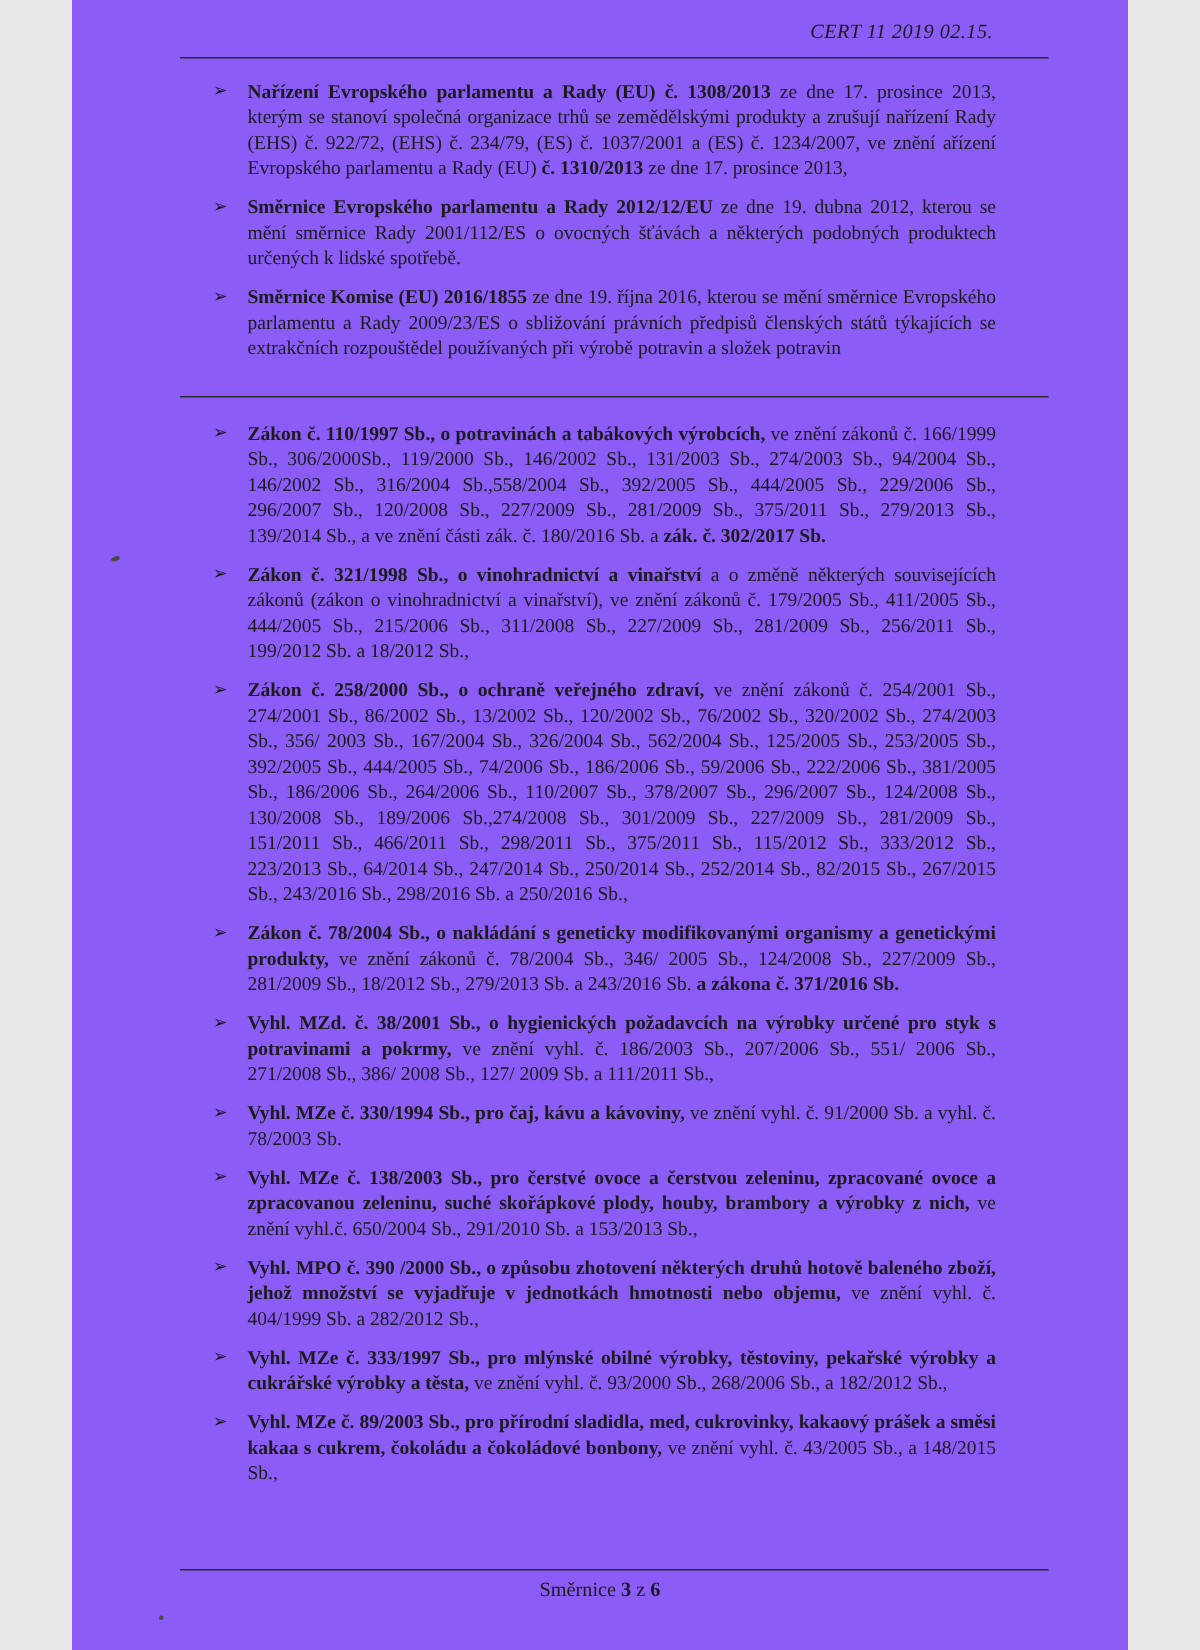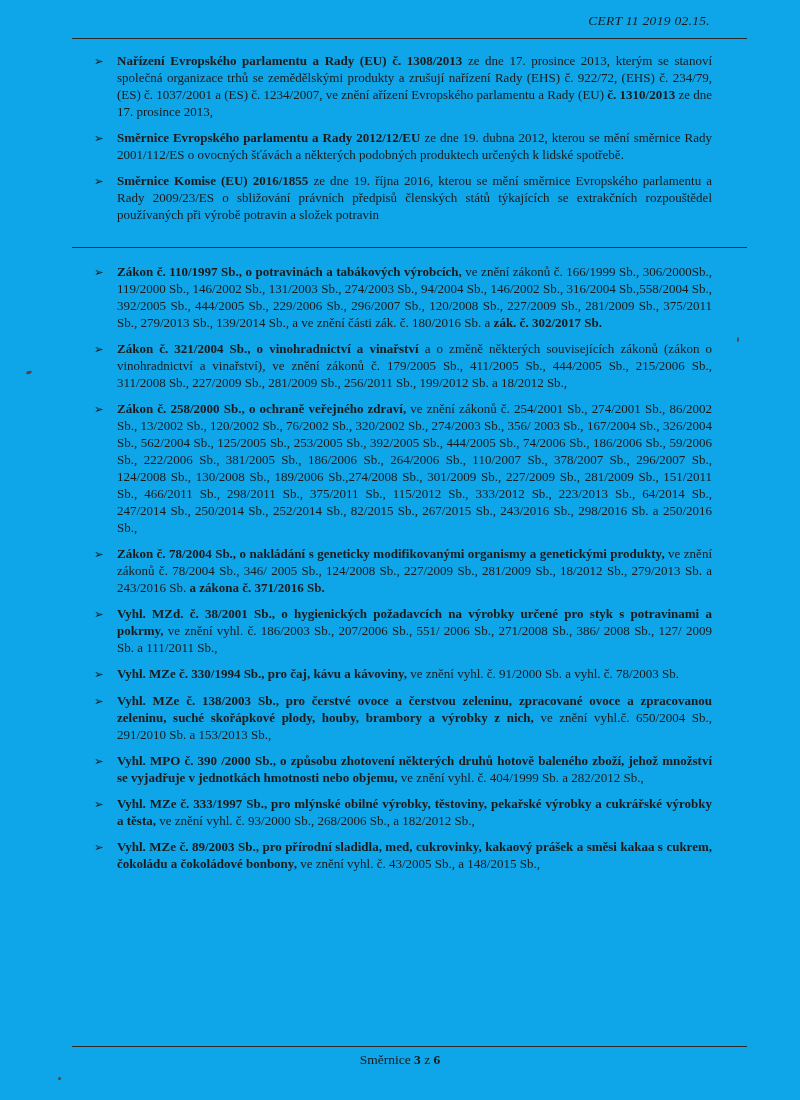--- a/index.html
+++ b/index.html
@@ -1,21 +1,21 @@
 <!DOCTYPE html>
 <html><head>
 <meta charset="utf-8">
 <style>
   html, body { margin: 0; padding: 0; background: #e8e8e8; }
   .page {
     position: relative;
-    width: 800px;
+    width: 704px;
     height: 1100px;
     margin: 0 auto;
-    background: #0ea5e9;
+    background: #8b5cf6;
     color: #1b1b1b;
     font-family: "Liberation Serif", "DejaVu Serif", serif;
     display: flex;
     flex-direction: column;
     overflow: hidden;
     box-sizing: border-box;
   }
   .header {
     margin: 13px 90px 9px 0;
     text-align: right;
@@ -78,21 +78,21 @@
 
   <hr class="rule rule-mid">
 
   <div class="list">
       <div class="item">
         <span class="bullet">➢</span>
         <div class="item-text"><b>Zákon č. 110/1997 Sb., o potravinách a tabákových výrobcích,</b><span> ve znění zákonů č. 166/1999 Sb., 306/2000Sb., 119/2000 Sb., 146/2002 Sb., 131/2003 Sb., 274/2003 Sb., 94/2004 Sb., 146/2002 Sb., 316/2004 Sb.,558/2004 Sb., 392/2005 Sb., 444/2005 Sb., 229/2006 Sb., 296/2007 Sb., 120/2008 Sb., 227/2009 Sb., 281/2009 Sb., 375/2011 Sb., 279/2013 Sb., 139/2014 Sb., a ve znění části zák. č. 180/2016 Sb. a </span><b>zák. č. 302/2017 Sb.</b></div>
       </div>
       <div class="item">
         <span class="bullet">➢</span>
-        <div class="item-text"><b>Zákon č. 321/2004 Sb., o vinohradnictví a vinařství</b><span> a o změně některých souvisejících zákonů (zákon o vinohradnictví a vinařství), ve znění zákonů č. 179/2005 Sb., 411/2005 Sb., 444/2005 Sb., 215/2006 Sb., 311/2008 Sb., 227/2009 Sb., 281/2009 Sb., 256/2011 Sb., 199/2012 Sb. a 18/2012 Sb.,</span></div>
+        <div class="item-text"><b>Zákon č. 321/1998 Sb., o vinohradnictví a vinařství</b><span> a o změně některých souvisejících zákonů (zákon o vinohradnictví a vinařství), ve znění zákonů č. 179/2005 Sb., 411/2005 Sb., 444/2005 Sb., 215/2006 Sb., 311/2008 Sb., 227/2009 Sb., 281/2009 Sb., 256/2011 Sb., 199/2012 Sb. a 18/2012 Sb.,</span></div>
       </div>
       <div class="item">
         <span class="bullet">➢</span>
         <div class="item-text"><b>Zákon č. 258/2000 Sb., o ochraně veřejného zdraví,</b><span> ve znění zákonů č. 254/2001 Sb., 274/2001 Sb., 86/2002 Sb., 13/2002 Sb., 120/2002 Sb., 76/2002 Sb., 320/2002 Sb., 274/2003 Sb., 356/ 2003 Sb., 167/2004 Sb., 326/2004 Sb., 562/2004 Sb., 125/2005 Sb., 253/2005 Sb., 392/2005 Sb., 444/2005 Sb., 74/2006 Sb., 186/2006 Sb., 59/2006 Sb., 222/2006 Sb., 381/2005 Sb., 186/2006 Sb., 264/2006 Sb., 110/2007 Sb., 378/2007 Sb., 296/2007 Sb., 124/2008 Sb., 130/2008 Sb., 189/2006 Sb.,274/2008 Sb., 301/2009 Sb., 227/2009 Sb., 281/2009 Sb., 151/2011 Sb., 466/2011 Sb., 298/2011 Sb., 375/2011 Sb., 115/2012 Sb., 333/2012 Sb., 223/2013 Sb., 64/2014 Sb., 247/2014 Sb., 250/2014 Sb., 252/2014 Sb., 82/2015 Sb., 267/2015 Sb., 243/2016 Sb., 298/2016 Sb. a 250/2016 Sb.,</span></div>
       </div>
       <div class="item">
         <span class="bullet">➢</span>
         <div class="item-text"><b>Zákon č. 78/2004 Sb., o nakládání s geneticky modifikovanými organismy a genetickými produkty,</b><span> ve znění zákonů č. 78/2004 Sb., 346/ 2005 Sb., 124/2008 Sb., 227/2009 Sb., 281/2009 Sb., 18/2012 Sb., 279/2013 Sb. a 243/2016 Sb. </span><b>a zákona č. 371/2016 Sb.</b></div>
       </div>
       <div class="item">

